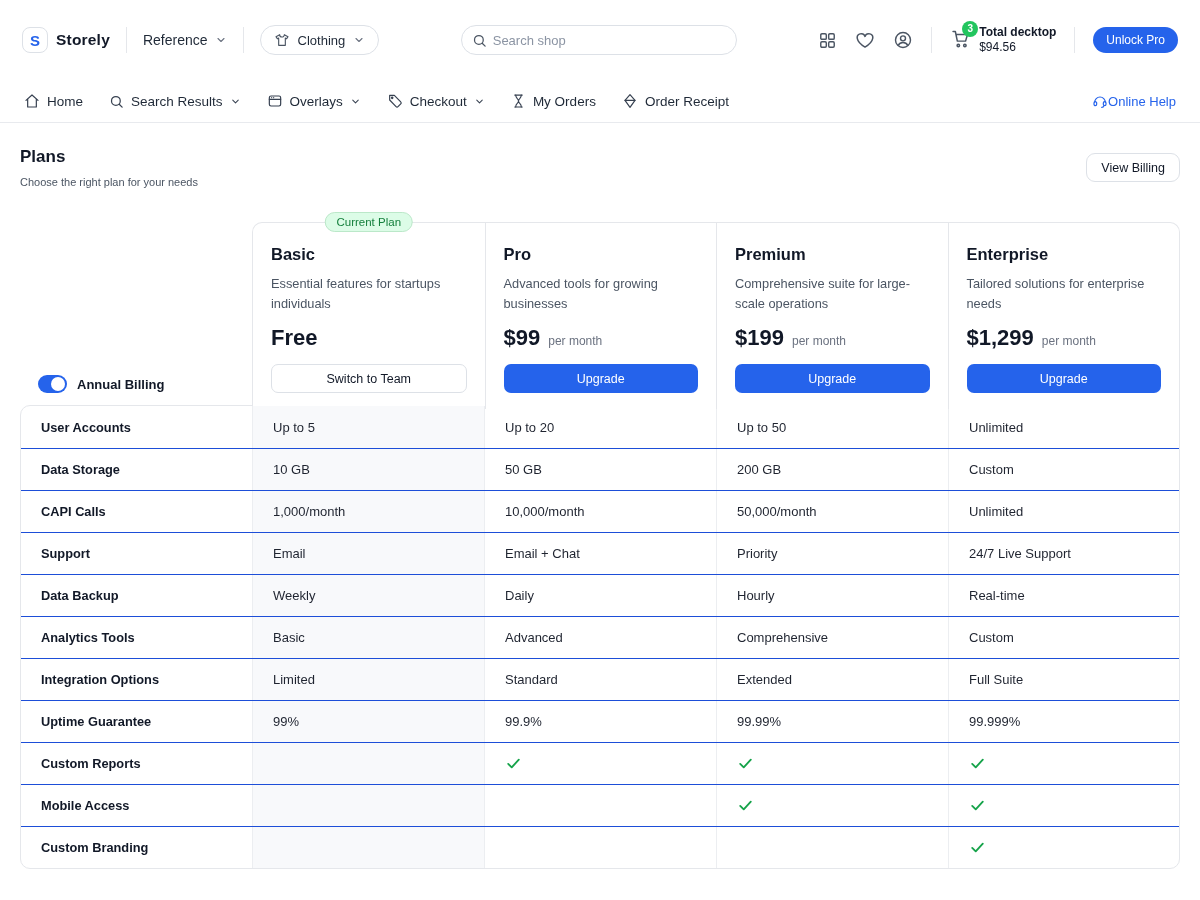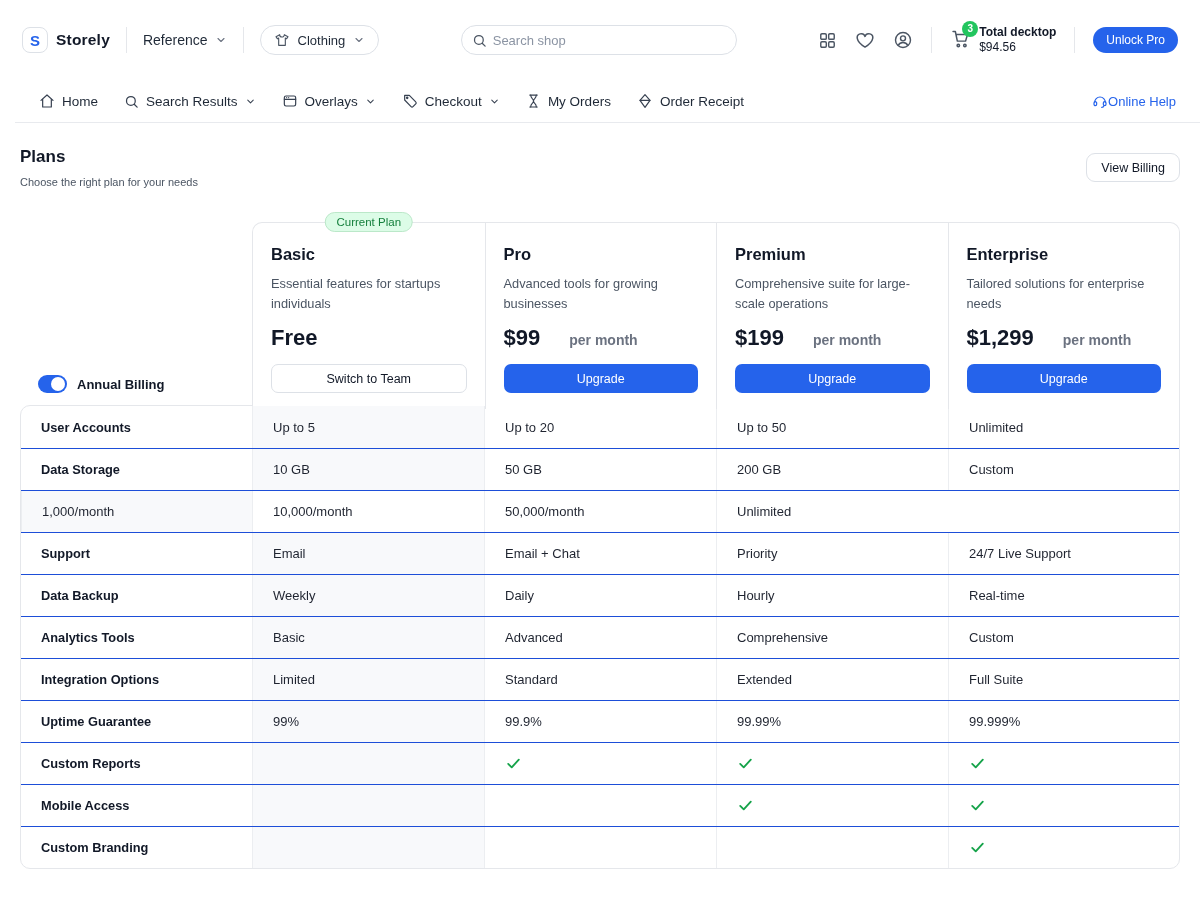--- a/index.html
+++ b/index.html
@@ -40,21 +40,21 @@
     display:flex; align-items:center; justify-content:center; padding:0 4px; }
   .cart-text { display:flex; flex-direction:column; line-height:1.25; }
   .cart-label { font-size:12px; font-weight:600; color:#111827; }
   .cart-total { font-size:12px; color:#111827; }
   .unlock-btn { background:#2563eb; color:#fff; border:none; border-radius:13px;
     height:26px; padding:0 13px; font-family:inherit; font-size:12px; font-weight:500;
     cursor:pointer; }
 
   
   .mainnav { height:43px; border-bottom:1px solid #e8eaee; display:flex; 
-    padding:0 24px; gap:26px;margin-left:15px; }
+    padding:0 24px; gap:26px; }
   .nav-item { display:flex; align-items:center; gap:7px; font-size:13.5px; font-weight:500;
     color:#1f2937; cursor:pointer; text-decoration:none; }
   .nav-item .icon { color:#374151; }
   .help-link { margin-left:auto; display:flex; align-items:center; gap:0; color:#2563eb;
     font-size:13px; font-weight:500; cursor:pointer; text-decoration:none; }
   .help-link .icon { color:#2563eb; }
 
   
   main { padding:0 20px; }
   .page-head { margin-top:24px; display:flex; justify-content:space-between; align-items:center; }
@@ -81,21 +81,21 @@
   .plan-card { position:relative; padding:22px 18px 16px; }
   .plan-card + .plan-card { border-left:1px solid #e5e7eb; }
   .current-badge { position:absolute; top:-11px; left:50%; transform:translateX(-50%);
     background:#dcfce7; color:#15803d; border:1px solid #bbe8c9; border-radius:12px;
     padding:3px 11px; font-size:11.5px; font-weight:500; white-space:nowrap; }
   .plan-name { font-size:16.5px; font-weight:600; color:#111827; }
   .plan-desc { margin-top:10px; font-size:12.8px; color:#4b5563; line-height:1.55;
     min-height:40px; }
   .plan-price-row { margin-top:11px; display:flex; align-items:baseline; gap:8px; }
   .plan-price { font-size:22px; font-weight:700; color:#111827; }
-  .plan-period { font-size:14px; font-weight:700; color:#6b7280;margin-left:21px; }
+  .plan-period { font-size:12px; font-weight:400; color:#6b7280; }
   .plan-btn { margin-top:13px; width:100%; height:29px; border-radius:7px;
     font-family:inherit; font-size:12.5px; font-weight:500; cursor:pointer; }
   .plan-btn.primary { background:#2563eb; border:none; color:#fff; }
   .plan-btn.secondary { background:#fff; border:1px solid #dde1e7; color:#111827; }
 
   .feature-table { border:1px solid #e5e7eb; border-radius:10px 0 10px 10px;
     overflow:hidden; background:#fff; }
   .feature-row { display:grid; grid-template-columns:231px 232px 232px 232px 1fr; height:42px; }
   .feature-row + .feature-row { border-top:1px solid #1d4ed8; }
   .cell { display:flex; align-items:center; padding-left:20px; font-size:13px; color:#1f2430; }
@@ -327,20 +327,21 @@
           <div class="cell value-cell">Unlimited</div>
         </div>
         <div class="feature-row">
           <div class="cell label-cell">Data Storage</div>
           <div class="cell value-cell basic-col">10 GB</div>
           <div class="cell value-cell">50 GB</div>
           <div class="cell value-cell">200 GB</div>
           <div class="cell value-cell">Custom</div>
         </div>
         <div class="feature-row">
+          <div class="cell label-cell">CAPI Calls</div>
           <div class="cell value-cell basic-col">1,000/month</div>
           <div class="cell value-cell">10,000/month</div>
           <div class="cell value-cell">50,000/month</div>
           <div class="cell value-cell">Unlimited</div>
         </div>
         <div class="feature-row">
           <div class="cell label-cell">Support</div>
           <div class="cell value-cell basic-col">Email</div>
           <div class="cell value-cell">Email + Chat</div>
           <div class="cell value-cell">Priority</div>

